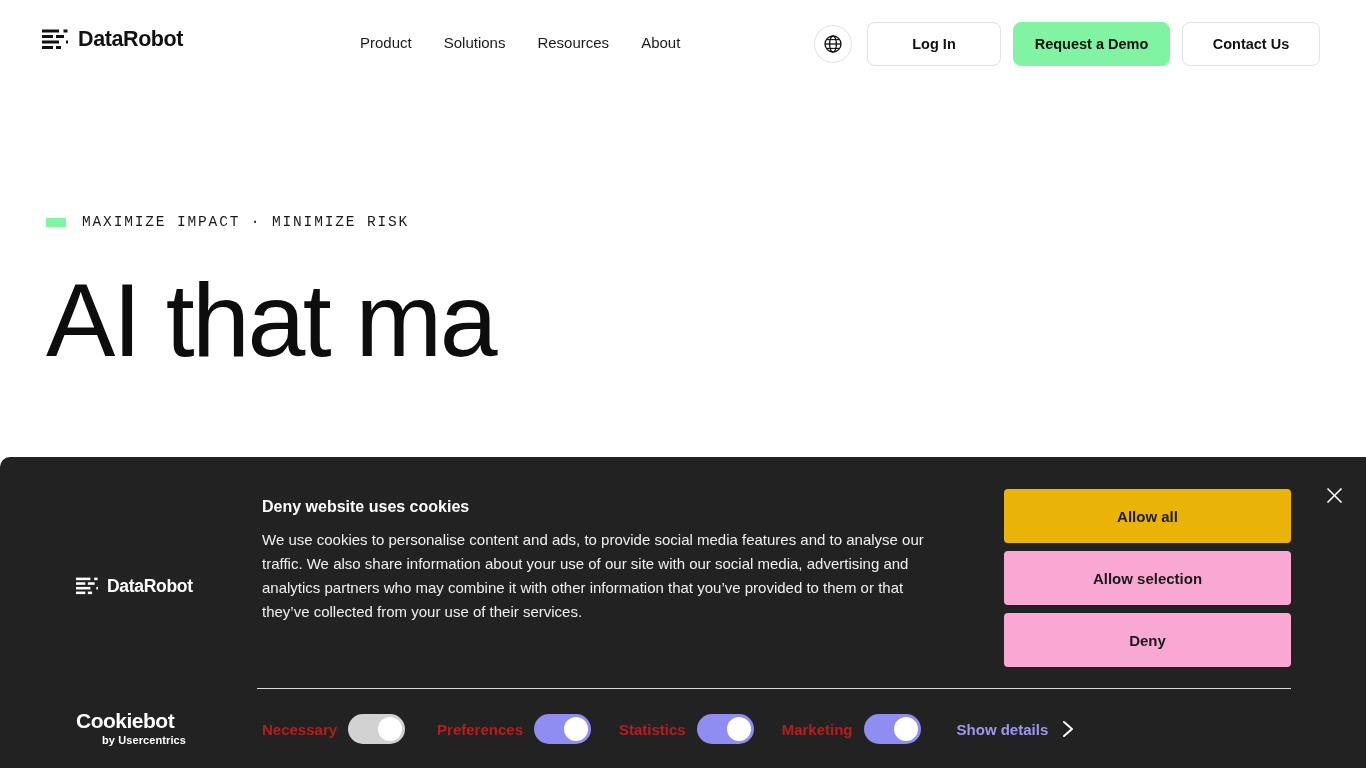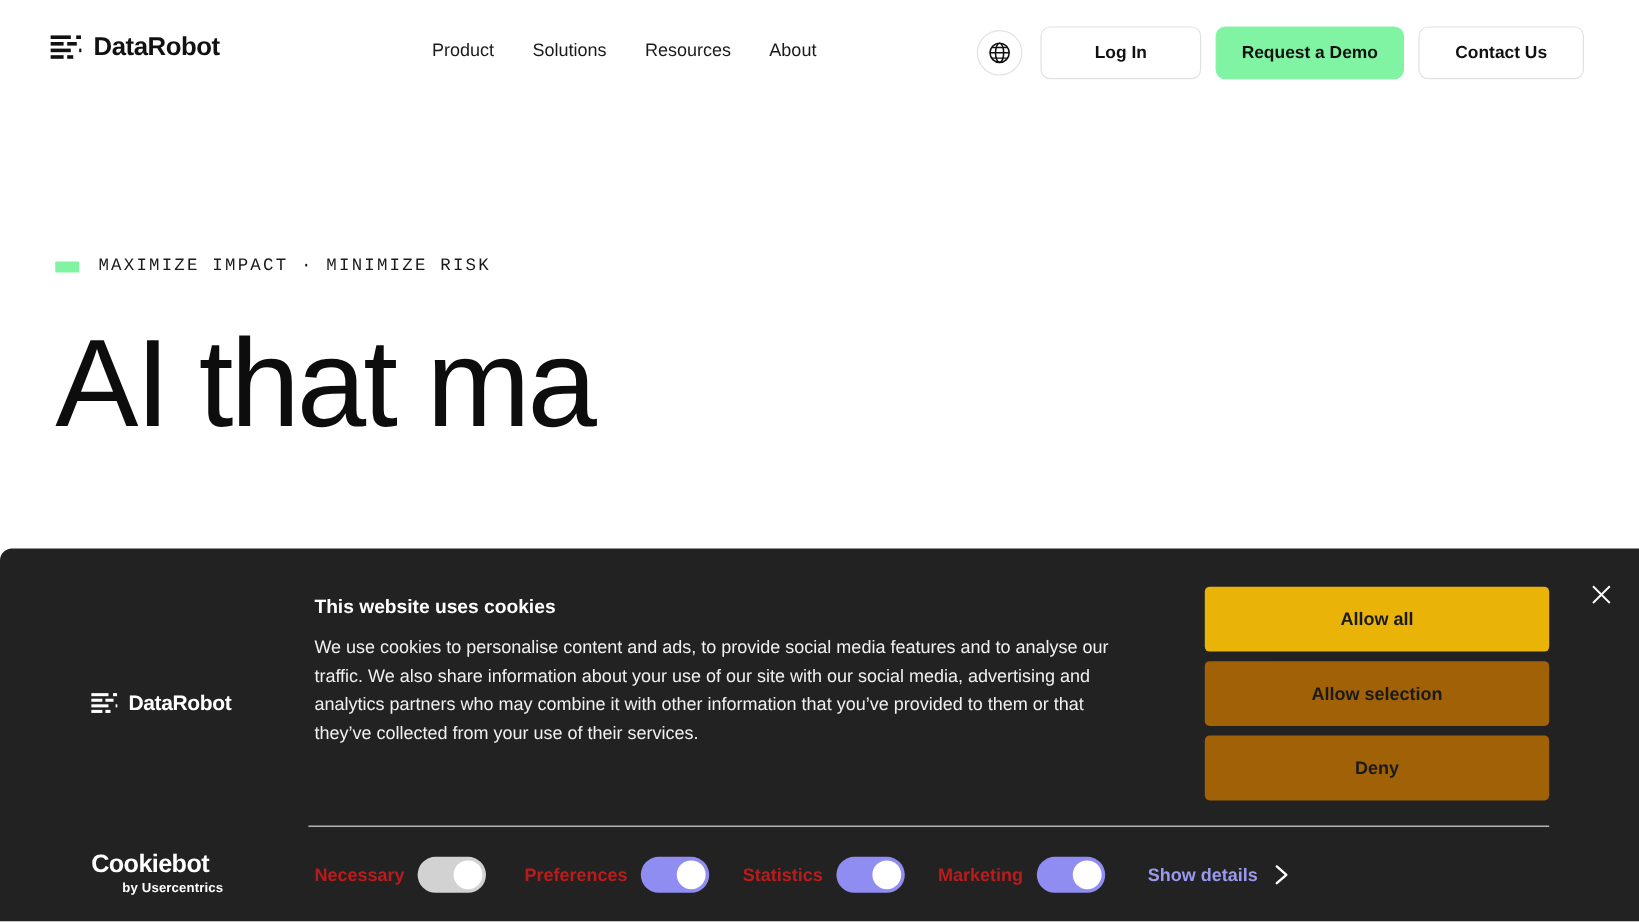--- a/index.html
+++ b/index.html
@@ -218,21 +218,21 @@
     width: 287px;
     display: flex;
     flex-direction: column;
     gap: 8px;
   }
   .cb-btn {
     width: 287px;
     height: 54px;
     border-radius: 4px;
     border: none;
-    background: #a16207;
+    background: #f9a8d4;
     color: #1a1a1a;
     font-size: 15px;
     font-weight: 600;
     font-family: "Liberation Sans", sans-serif;
     cursor: pointer;
     display: flex;
     align-items: center;
     justify-content: center;
   }
   .cb-btn-allow-all { background: #eab308; }
@@ -389,21 +389,21 @@
     <rect x="0" y="11.5" width="17" height="3" fill="#ffffff"></rect>
     <rect x="0" y="17" width="11" height="3" fill="#ffffff"></rect>
     <rect x="14" y="17" width="5" height="3" fill="#ffffff"></rect>
     <rect x="21.5" y="0.5" width="4" height="3" fill="#ffffff"></rect>
     <rect x="24" y="11.5" width="2" height="3" fill="#ffffff"></rect>
   </svg>
   <span class="cb-logo-name">DataRobot</span>
 </div>
 
 <div class="cb-text">
-  <div class="cb-heading">This website uses cookies</div>
+  <div class="cb-heading">Deny website uses cookies</div>
   <div class="cb-body">We use cookies to personalise content and ads, to provide social media features and to analyse our traffic. We also share information about your use of our site with our social media, advertising and analytics partners who may combine it with other information that you’ve provided to them or that they’ve collected from your use of their services.</div>
 </div>
 
 <div class="cb-actions">
   <button class="cb-btn cb-btn-allow-all">Allow all</button>
   <button class="cb-btn">Allow selection</button>
   <button class="cb-btn">Deny</button>
 </div>
 
 <div class="cb-divider"></div>

